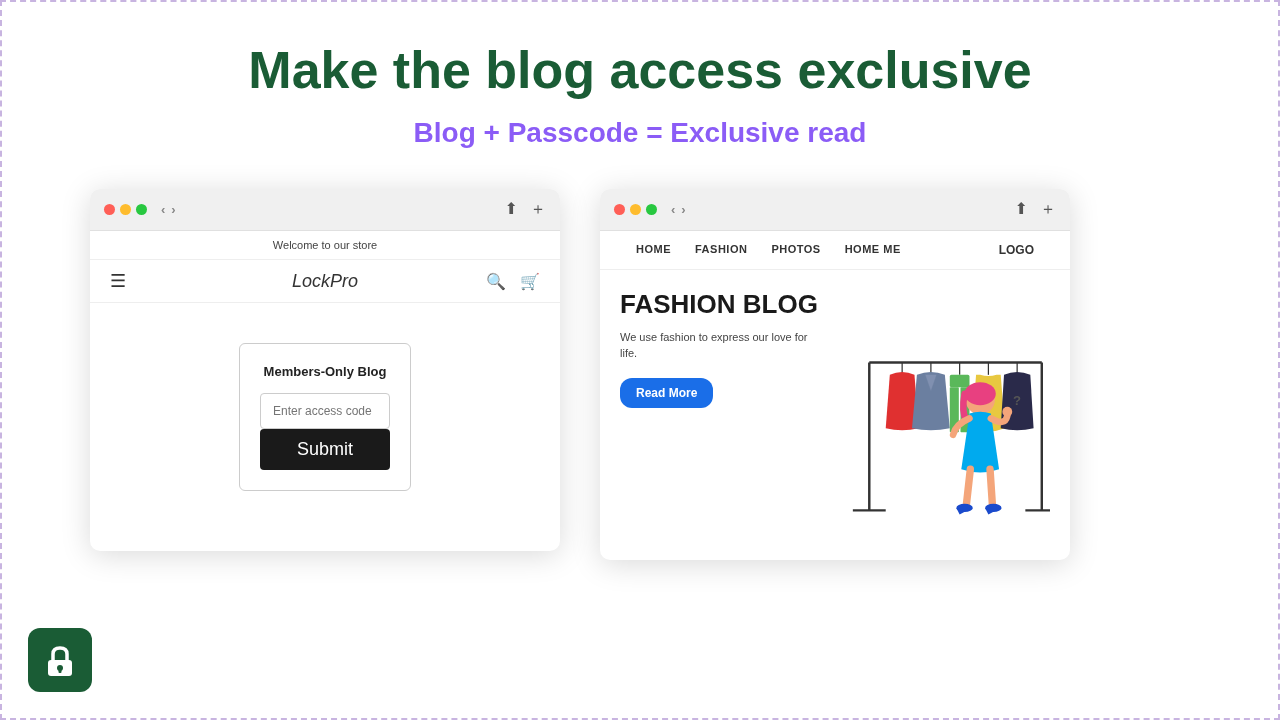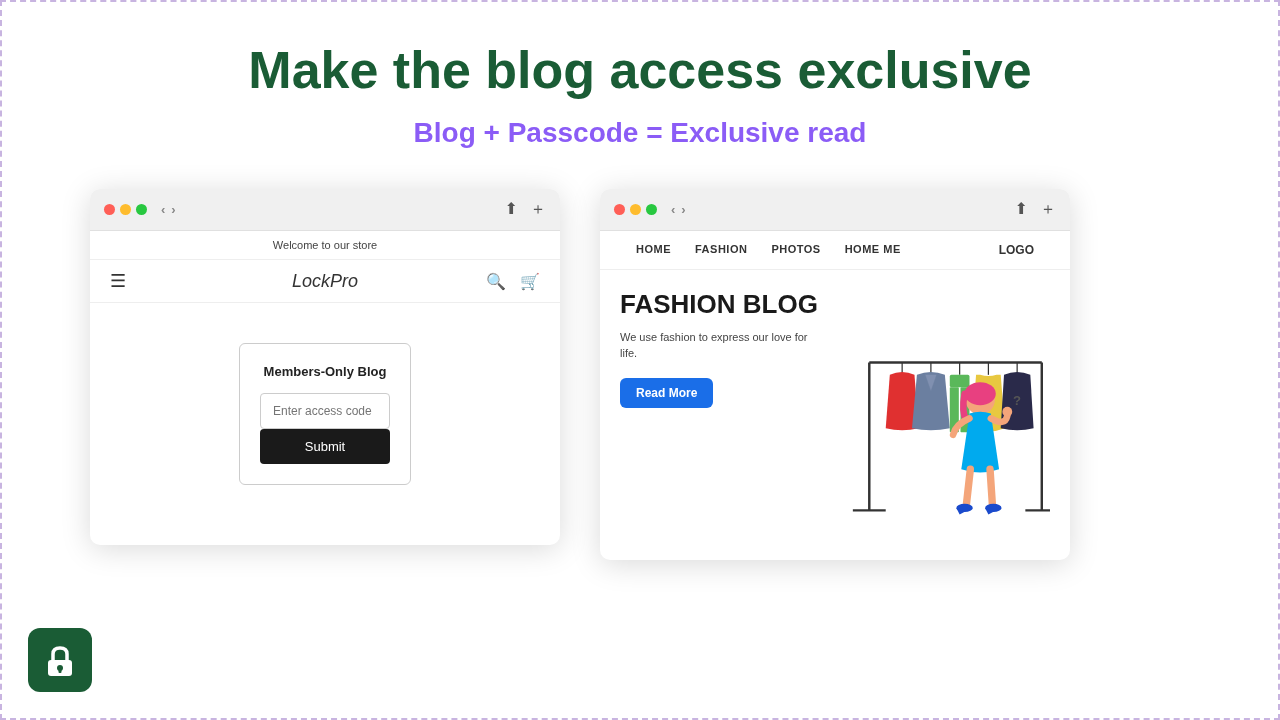--- a/index.html
+++ b/index.html
@@ -184,21 +184,21 @@
       margin-bottom: 0;
     }
 
     .passcode-submit {
       width: 100%;
       padding: 10px;
       background: #1a1a1a;
       color: #fff;
       border: none;
       border-radius: 4px;
-      font-size: 13px;
+      font-size: 18px;
       font-weight: 500;
       cursor: pointer;
     }
 
     
     .right-browser {
       max-width: 470px;
     }
 
     .blog-nav {
@@ -252,21 +252,21 @@
       margin-bottom: 16px;
     }
 
     .read-more-btn {
       background: #1a6ee8;
       color: #fff;
       border: none;
       padding: 8px 16px;
       font-size: 12px;
       font-weight: 600;
-      border-radius: 6px;
+      border-radius: 12px;
       cursor: pointer;
     }
 
     
     .fashion-illustration {
       flex: 1;
       height: 250px;
       position: relative;
     }
 

